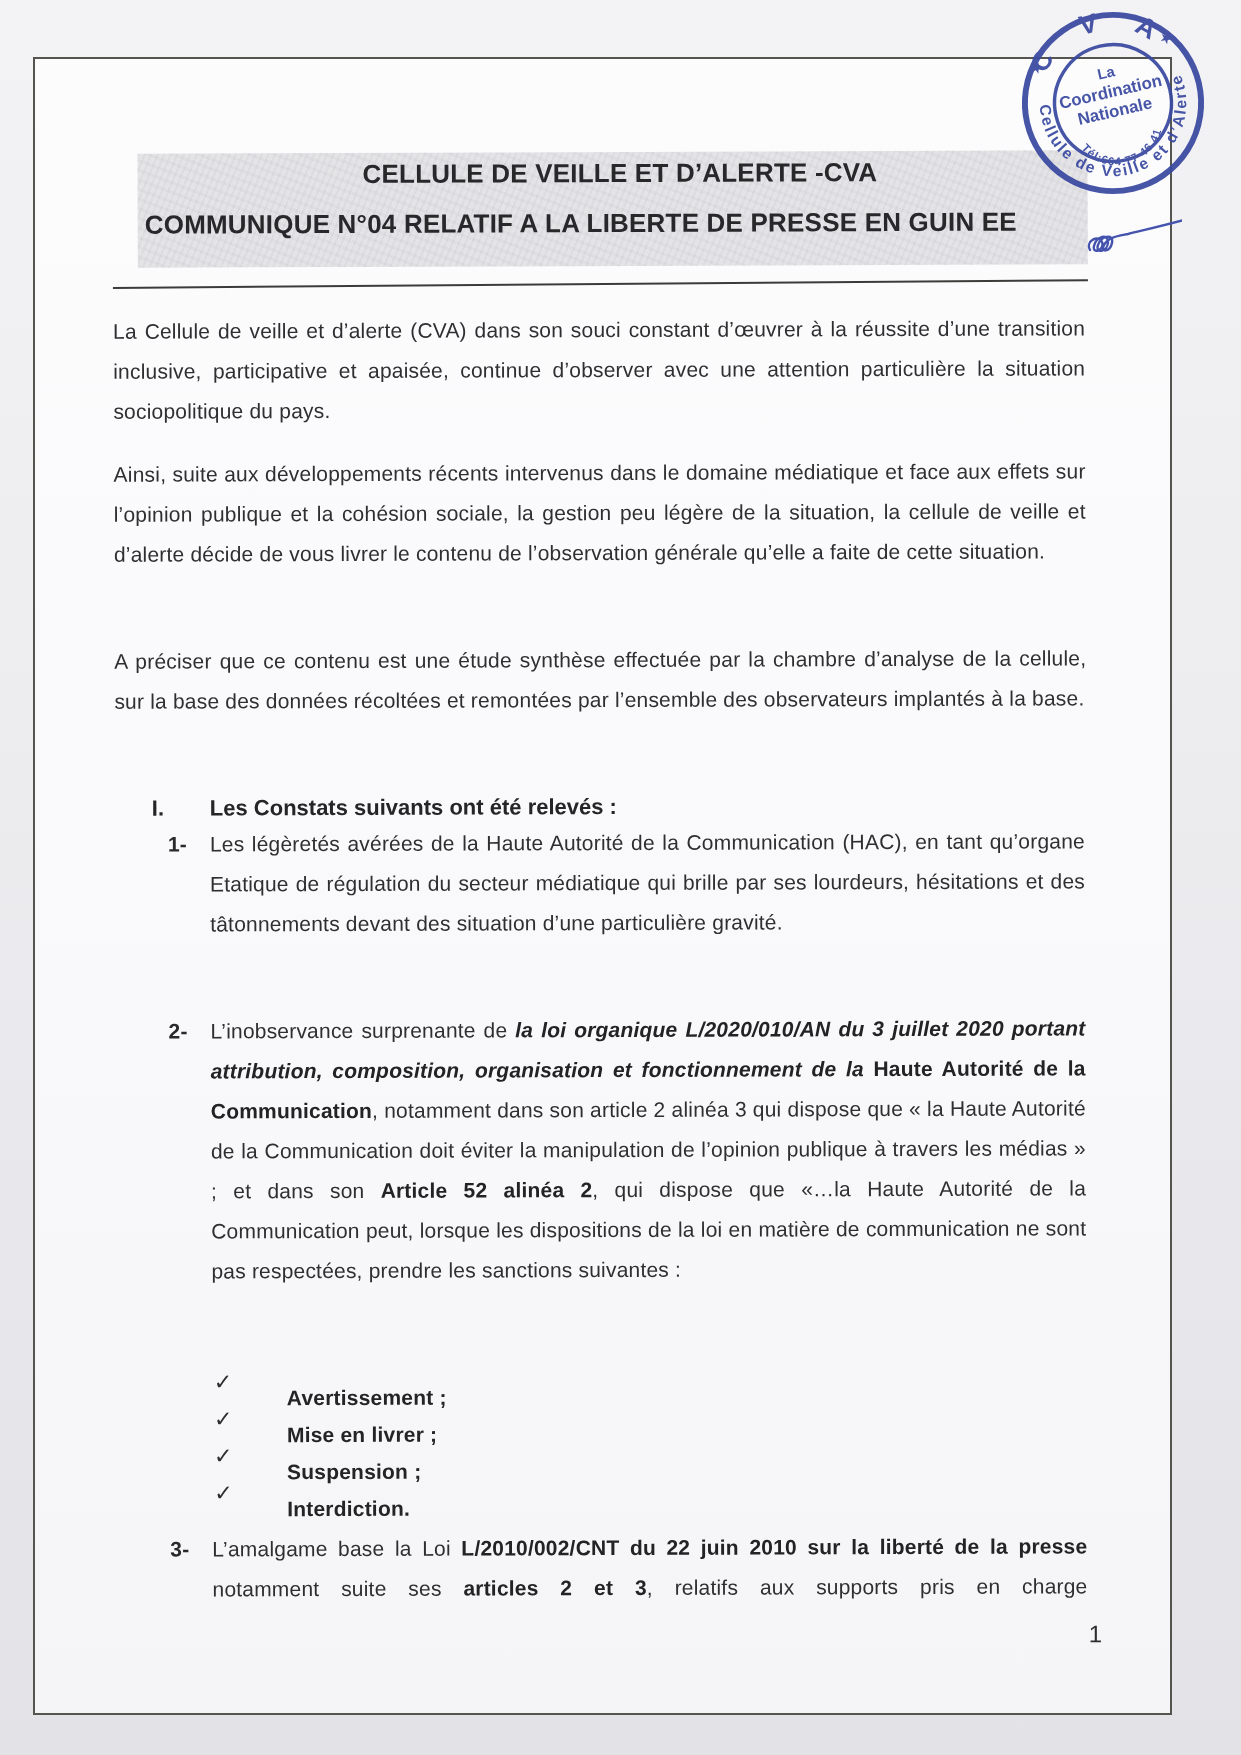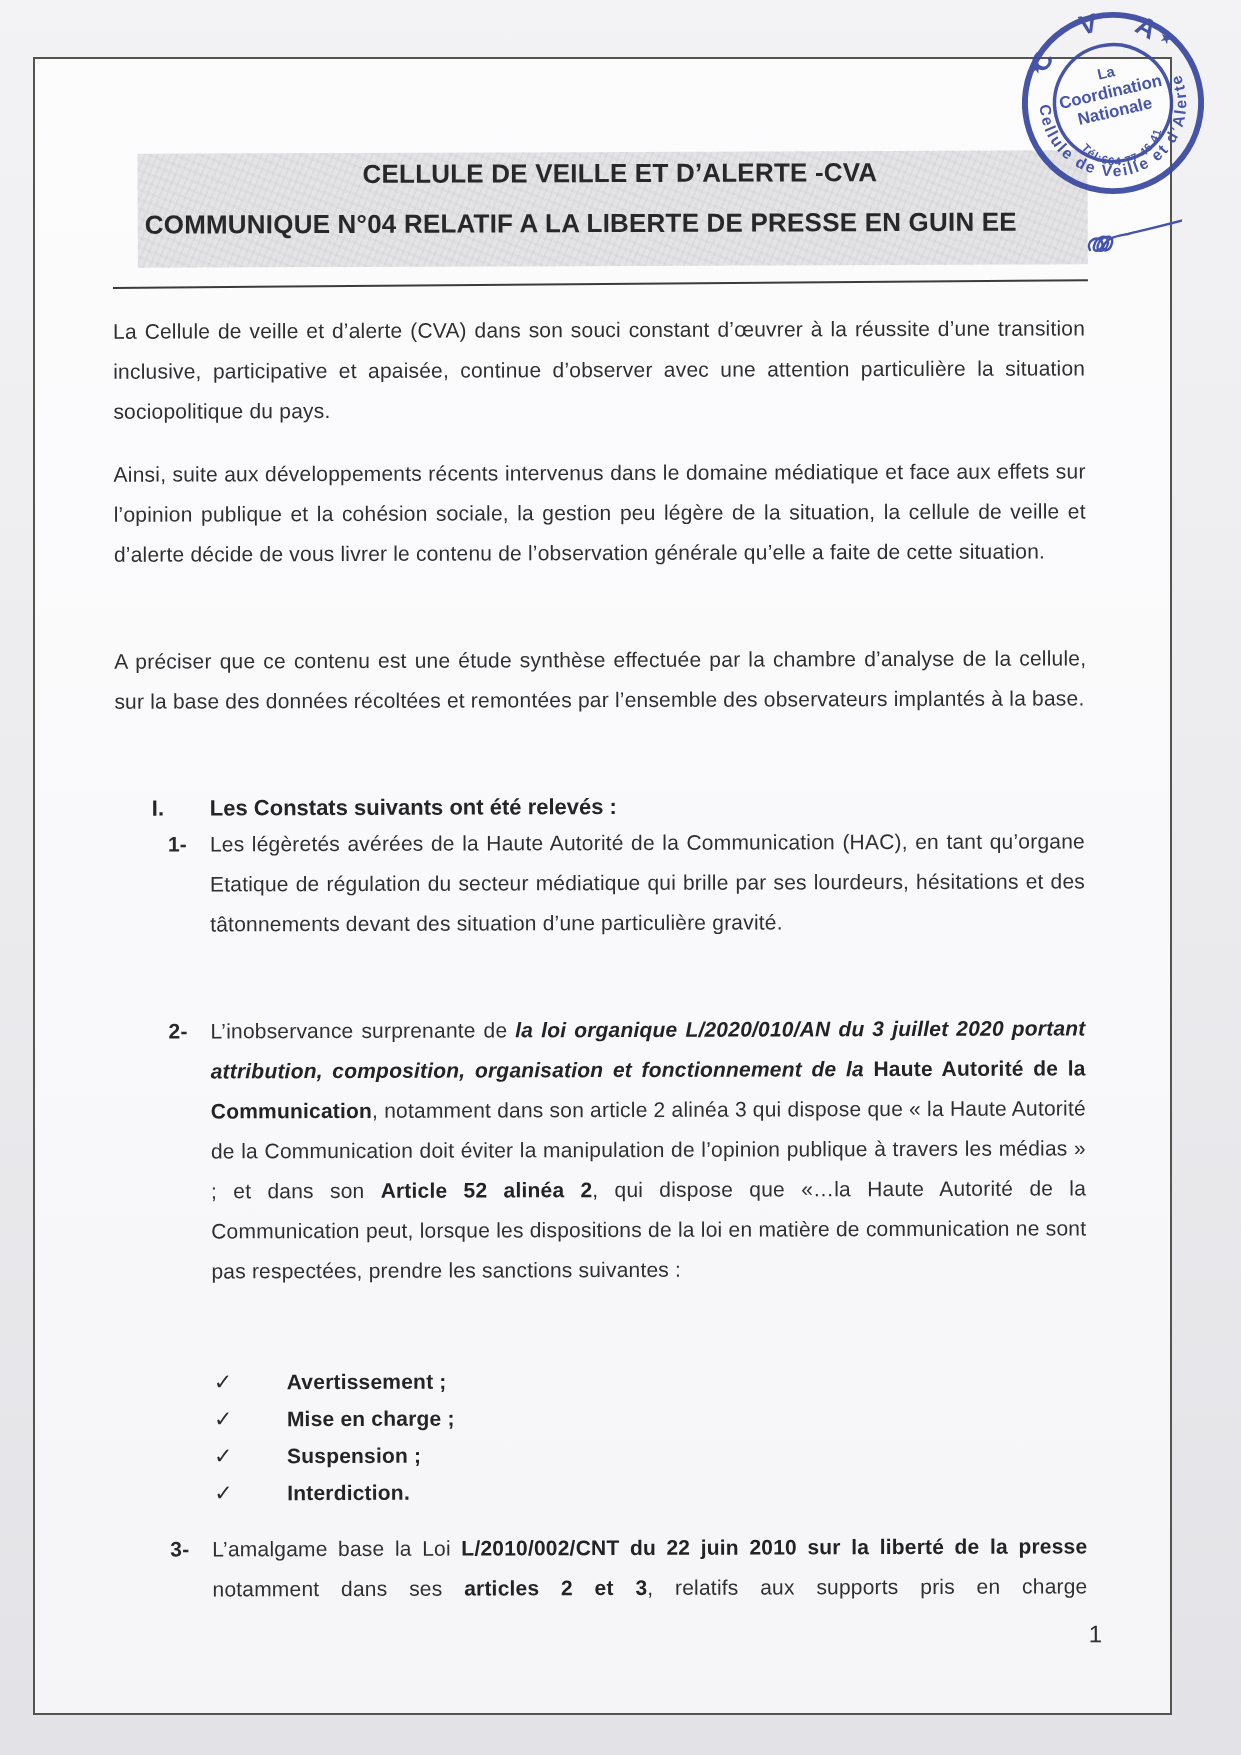--- a/index.html
+++ b/index.html
@@ -40,21 +40,21 @@
   .item-body{display:block;margin-left:42px;}
   .item1 .item-body{margin-left:42px;}
   .marker{position:absolute;left:0;top:0;font-weight:bold;color:#29292b;}
   .item1{top:823px;} .item2{top:1010px;} .item3{top:1528px;}
   .bi{font-weight:bold;font-style:italic;color:#232325;}
   .b{font-weight:bold;color:#232325;}
   .justify-last{text-align-last:justify;}
   .checklist{position:absolute;left:212px;top:1362px;width:700px;}
   .check-row{position:relative;height:37px;font-size:21px;line-height:37px;}
   .check-glyph{position:absolute;left:0;top:0;color:#2c2c2e;font-size:22px;}
-  .check-label{position:absolute;left:73px;top:0;font-weight:bold;color:#242426;letter-spacing:0.2px;}
+  .check-label{position:absolute;left:73px;top:16px;font-weight:bold;color:#242426;letter-spacing:0.2px;}
   .page-number{position:absolute;left:1086px;top:1622px;font-size:24px;color:#2e2e30;}
   .stamp{position:absolute;left:1014px;top:4px;transform:rotate(-13deg);opacity:0.93;}
   .signature{position:absolute;left:1082px;top:216px;}
 </style>
 </head>
 <body>
 
 <div class="paper"></div>
 
 <div class="content">
@@ -81,35 +81,35 @@
     <span class="item-body"><span>L’inobservance surprenante de </span><span class="bi">la loi organique L/2020/010/AN du 3 juillet 2020 portant attribution, composition, organisation et fonctionnement de la </span><span class="b">Haute Autorité de la Communication</span><span>, notamment dans son article 2 alinéa 3 qui dispose que « la Haute Autorité de la Communication doit éviter la manipulation de l’opinion publique à travers les médias » ; et dans son </span><span class="b">Article 52 alinéa 2</span><span>, qui dispose que «…la Haute Autorité de la Communication peut, lorsque les dispositions de la loi en matière de communication ne sont pas respectées, prendre les sanctions suivantes :</span></span>
   </div>
 
   <div class="checklist">
     <div class="check-row">
       <span class="check-glyph">✓</span>
       <span class="check-label">Avertissement ;</span>
     </div>
     <div class="check-row">
       <span class="check-glyph">✓</span>
-      <span class="check-label">Mise en charge ;</span>
+      <span class="check-label">Mise en livrer ;</span>
     </div>
     <div class="check-row">
       <span class="check-glyph">✓</span>
       <span class="check-label">Suspension ;</span>
     </div>
     <div class="check-row">
       <span class="check-glyph">✓</span>
       <span class="check-label">Interdiction.</span>
     </div>
   </div>
 
   <div class="list-item item3 justify-last">
     <span class="marker">3-</span>
-    <span class="item-body"><span>L’amalgame base la Loi </span><span class="b">L/2010/002/CNT du 22 juin 2010 sur la liberté de la presse</span><span> notamment dans ses </span><span class="b">articles 2 et 3</span><span>, relatifs aux supports pris en charge</span></span>
+    <span class="item-body"><span>L’amalgame base la Loi </span><span class="b">L/2010/002/CNT du 22 juin 2010 sur la liberté de la presse</span><span> notamment suite ses </span><span class="b">articles 2 et 3</span><span>, relatifs aux supports pris en charge</span></span>
   </div>
 
   <div class="page-number">1</div>
 </div>
 
 <svg class="stamp" width="198" height="198" viewBox="-100 -100 200 200">
   <g fill="none" stroke="#3a49a1">
     <circle r="89" stroke-width="6"></circle>
     <circle r="59" stroke-width="3.5"></circle>
   </g>

